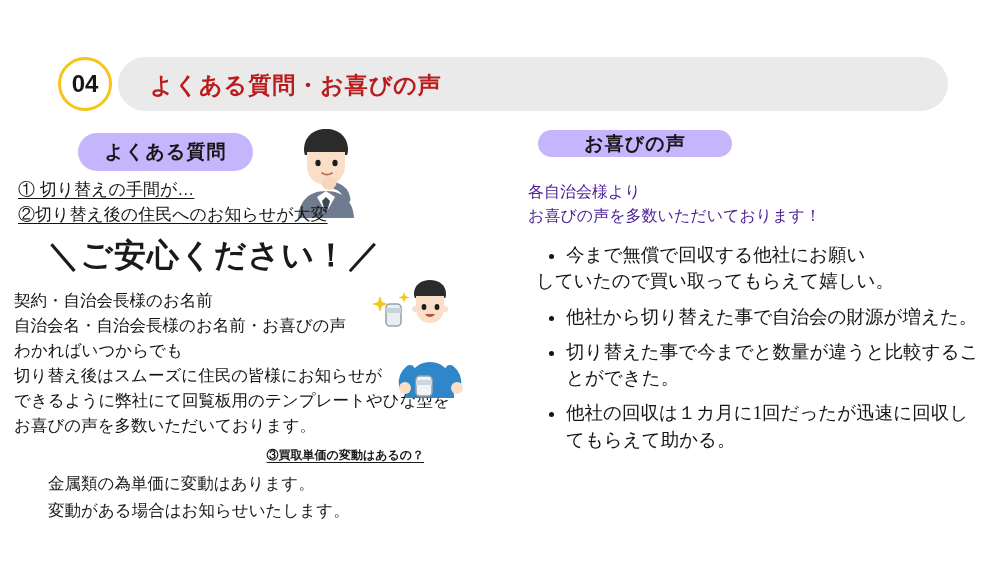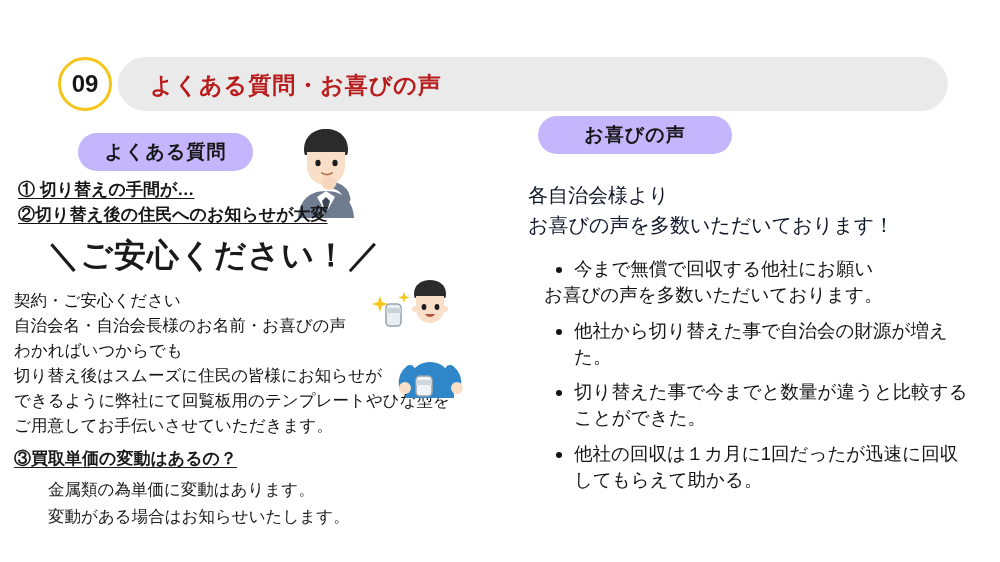--- a/index.html
+++ b/index.html
@@ -68,32 +68,32 @@
     border-radius: 20px;
     display: flex;
     align-items: center;
     justify-content: center;
     font-size: 19px;
     font-weight: bold;
     color: #161616;
     letter-spacing: 1px;
   }
   .pill-faq { left: 78px; top: 133px; width: 175px; height: 38px; }
-  .pill-voice { left: 538px; top: 116px; width: 194px; height: 38px; }
+  .pill-voice { left: 538px; top: 130px; width: 194px; height: 27px; }
 
   
   .left-col {
     position: absolute;
     left: 14px;
     top: 178px;
     width: 520px;
   }
   .q-line {
     font-size: 17px;
-    font-weight: bold;
+    font-weight: normal;
     color: #161616;
     text-decoration: underline;
     text-underline-offset: 3px;
     margin: 0 0 2px 0;
     padding-left: 4px;
     white-space: nowrap;
   }
   .q1 { margin-left: 0; }
   .reassure {
     font-size: 32px;
@@ -104,54 +104,55 @@
     padding-right: 120px;
     white-space: nowrap;
   }
   .body-text {
     font-size: 16.5px;
     line-height: 1.52;
     color: #141414;
     white-space: nowrap;
   }
   .q3 {
-    font-size: 17px;
+    font-size: 12px;
     font-weight: bold;
     text-decoration: underline;
     text-underline-offset: 3px;
-    text-align: left;
+    text-align: right;
     margin: 9px 0 6px 0;
     padding-right: 110px;
     white-space: nowrap;
   }
   .closing {
     font-size: 16.5px;
     line-height: 1.62;
     padding-left: 34px;
     white-space: nowrap;
   }
 
   
   .right-col {
     position: absolute;
     left: 528px;
     top: 180px;
     width: 460px;
   }
   .voice-lead {
-    font-size: 20px;
+    font-size: 16px;
     line-height: 1.5;
-    color: #0f172a;
+    color: #4c1d95;
     margin-bottom: 14px;
     white-space: nowrap;
   }
   .voice-list {
-    margin: 16px;
+    margin: 8px;
     padding-left: 30px;
     list-style: disc;
+    font-family: Liberation Serif, serif;
   }
   .voice-list li {
     font-size: 18.5px;
     line-height: 1.42;
     margin-bottom: 9px;
     color: #141414;
   }
   .voice-list li.no-bullet {
     list-style: none;
     margin-left: -30px;
@@ -174,21 +175,21 @@
     width: 110px;
     height: 120px;
   }
 </style>
 </head>
 <body>
 
 <div class="header">
   <div class="header-bar"></div>
   <div class="header-title">よくある質問・お喜びの声</div>
-  <div class="header-badge">09</div>
+  <div class="header-badge">04</div>
 </div>
 
 <div class="pill pill-faq">よくある質問</div>
 <div class="pill pill-voice">お喜びの声</div>
 
 <div class="ill-suit">
   <svg viewBox="0 0 96 96" width="96" height="96" aria-hidden="true">
 
     <path d="M24 28c0-13 9-21 22-21s22 8 22 21c0 3-1 5-1 5H25s-1-2-1-5z" fill="#2b2b2b"></path>
 
@@ -210,26 +211,26 @@
     <ellipse cx="49" cy="62" rx="7" ry="6" fill="#fadfc8"></ellipse>
     <path d="M56 64c6 2 10 7 11 13" stroke="#6f7b8f" stroke-width="7" fill="none" stroke-linecap="round"></path>
     <ellipse cx="49" cy="61" rx="7.5" ry="6.5" fill="#f7d6bd"></ellipse>
   </svg>
 </div>
 
 <div class="left-col">
   <div class="q-line q1">① 切り替えの手間が…</div>
   <div class="q-line">②切り替え後の住民へのお知らせが大変</div>
   <div class="reassure">＼ご安心ください！／</div>
-  <div class="body-text">契約・ご安心ください</div>
+  <div class="body-text">契約・自治会長様のお名前</div>
   <div class="body-text">自治会名・自治会長様のお名前・お喜びの声</div>
   <div class="body-text">わかればいつからでも</div>
   <div class="body-text">切り替え後はスムーズに住民の皆様にお知らせが</div>
   <div class="body-text">できるように弊社にて回覧板用のテンプレートやひな型を</div>
-  <div class="body-text">ご用意してお手伝いさせていただきます。</div>
+  <div class="body-text">お喜びの声を多数いただいております。</div>
   <div class="q3">③買取単価の変動はあるの？</div>
   <div class="closing">金属類の為単価に変動はあります。</div>
   <div class="closing">変動がある場合はお知らせいたします。</div>
 </div>
 
 <div class="ill-boy">
   <svg viewBox="0 0 110 120" width="110" height="120" aria-hidden="true">
 
     <g>
       <rect x="14" y="26" width="15" height="22" rx="4" fill="#e9eef2" stroke="#9aa5ad" stroke-width="1.6"></rect>
@@ -262,18 +263,18 @@
   </svg>
 </div>
 
 <div class="right-col">
   <div class="voice-lead">
     <div>各自治会様より</div>
     <div>お喜びの声を多数いただいております！</div>
   </div>
   <ul class="voice-list">
     <li>今まで無償で回収する他社にお願い</li>
-    <li class="no-bullet">お喜びの声を多数いただいております。</li>
+    <li class="no-bullet">していたので買い取ってもらえて嬉しい。</li>
     <li>他社から切り替えた事で自治会の財源が増えた。</li>
     <li>切り替えた事で今までと数量が違うと比較することができた。</li>
     <li>他社の回収は１カ月に1回だったが迅速に回収してもらえて助かる。</li>
   </ul>
 </div>
 
 </body></html>

